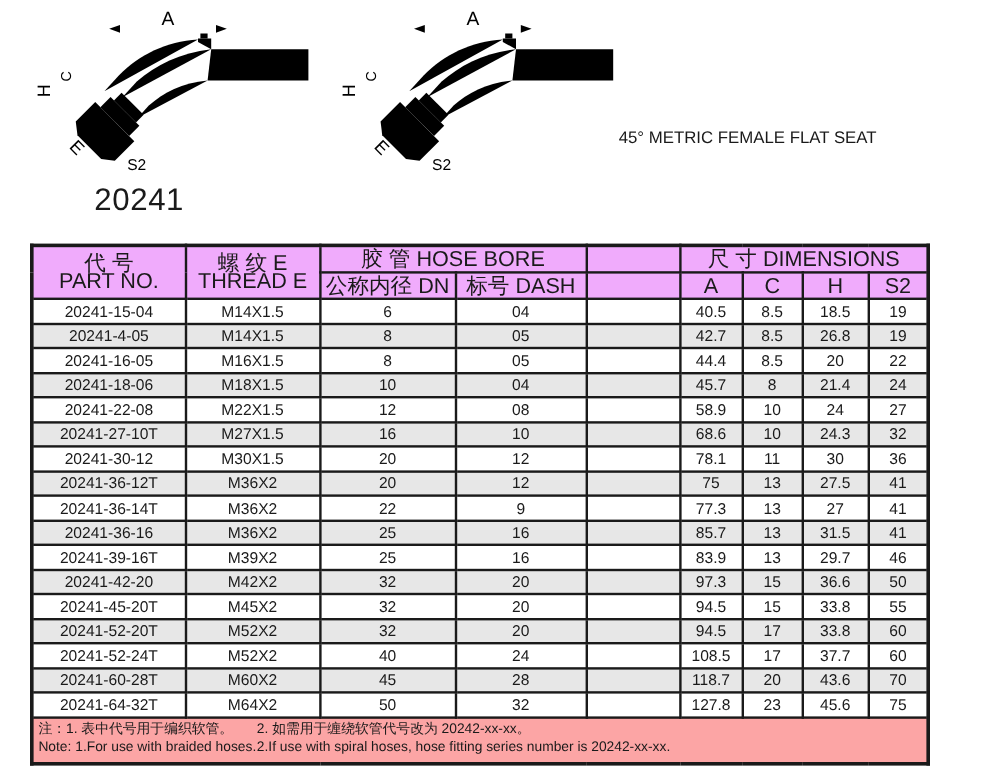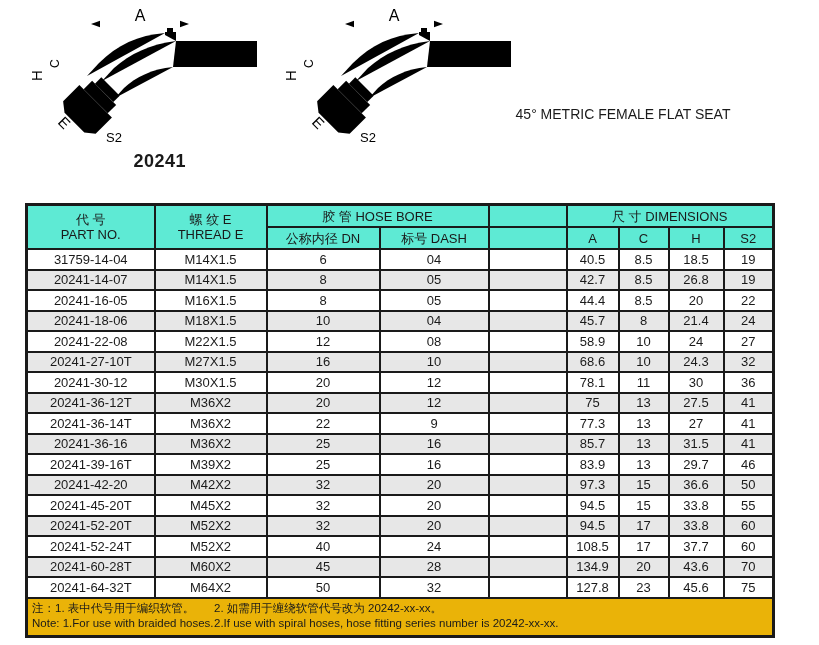--- a/index.html
+++ b/index.html
@@ -6,45 +6,45 @@
   .page{
     position:relative;width:819px;height:645px;background:#ffffff;
     font-family:"Liberation Sans","DejaVu Sans",sans-serif;color:#1a1a1a;
     overflow:hidden;
   }
   
   .drawing{position:absolute;top:4px;width:236px;height:150px;}
   .drawing-left{left:26px;}
   .drawing-right{left:280px;}
   .part-label{
-    position:absolute;top:151px;width:140px;text-align:right;
-    font-size:18px;font-weight:bold;letter-spacing:0.5px;
+    position:absolute;top:151px;width:140px;text-align:center;
+    font-size:26px;font-weight:normal;letter-spacing:0.5px;
   }
   .part-label-left{left:46px;}
   .part-label-right{left:287px;}
   
   .title-block{position:absolute;left:477px;top:101px;width:292px;text-align:center;line-height:27px;}
   .title-cn{font-size:17px;}
   .title-en{font-size:14px;}
   .title-ref{font-size:16px;}
   
   table.spec{
     position:absolute;left:25px;top:203px;width:747px;
     border-collapse:collapse;table-layout:fixed;
     border:3px solid #1a1a1a;
   }
   table.spec th,table.spec td{
     border:2px solid #1a1a1a;text-align:center;vertical-align:middle;
     padding:0;font-weight:normal;color:#1a1a1a;
   }
-  table.spec thead th{background:#5eead4;font-size:13px;height:20px;line-height:15px;}
+  table.spec thead th{background:#f0abfc;font-size:18px;height:20px;line-height:15px;}
   table.spec tbody td{font-size:13px;height:18.5px;background:#ffffff;}
   table.spec tbody tr.stripe td{background:#e7e7e7;}
   table.spec td.notes{
-    background:#eab308;text-align:left;font-size:11.5px;
+    background:#fca5a5;text-align:left;font-size:11.5px;
     padding:2px 0 3px 4px;line-height:15.5px;height:auto;margin-top:44px;
   }
   .n1{display:inline-block;width:182px;}
 </style>
 </head>
 <body>
 
 <div class="page">
 
   <svg width="0" height="0" style="position:absolute" aria-hidden="true">
@@ -138,32 +138,32 @@
         <th>标号 DASH</th>
         <th></th>
         <th>A</th>
         <th>C</th>
         <th>H</th>
         <th>S2</th>
       </tr>
     </thead>
     <tbody>
         <tr>
-          <td>31759-14-04</td>
+          <td>20241-15-04</td>
           <td>M14X1.5</td>
           <td>6</td>
           <td>04</td>
           <td></td>
           <td>40.5</td>
           <td>8.5</td>
           <td>18.5</td>
           <td>19</td>
         </tr>
         <tr class="stripe">
-          <td>20241-14-07</td>
+          <td>20241-4-05</td>
           <td>M14X1.5</td>
           <td>8</td>
           <td>05</td>
           <td></td>
           <td>42.7</td>
           <td>8.5</td>
           <td>26.8</td>
           <td>19</td>
         </tr>
         <tr>
@@ -308,21 +308,21 @@
           <td>17</td>
           <td>37.7</td>
           <td>60</td>
         </tr>
         <tr class="stripe">
           <td>20241-60-28T</td>
           <td>M60X2</td>
           <td>45</td>
           <td>28</td>
           <td></td>
-          <td>134.9</td>
+          <td>118.7</td>
           <td>20</td>
           <td>43.6</td>
           <td>70</td>
         </tr>
         <tr>
           <td>20241-64-32T</td>
           <td>M64X2</td>
           <td>50</td>
           <td>32</td>
           <td></td>

